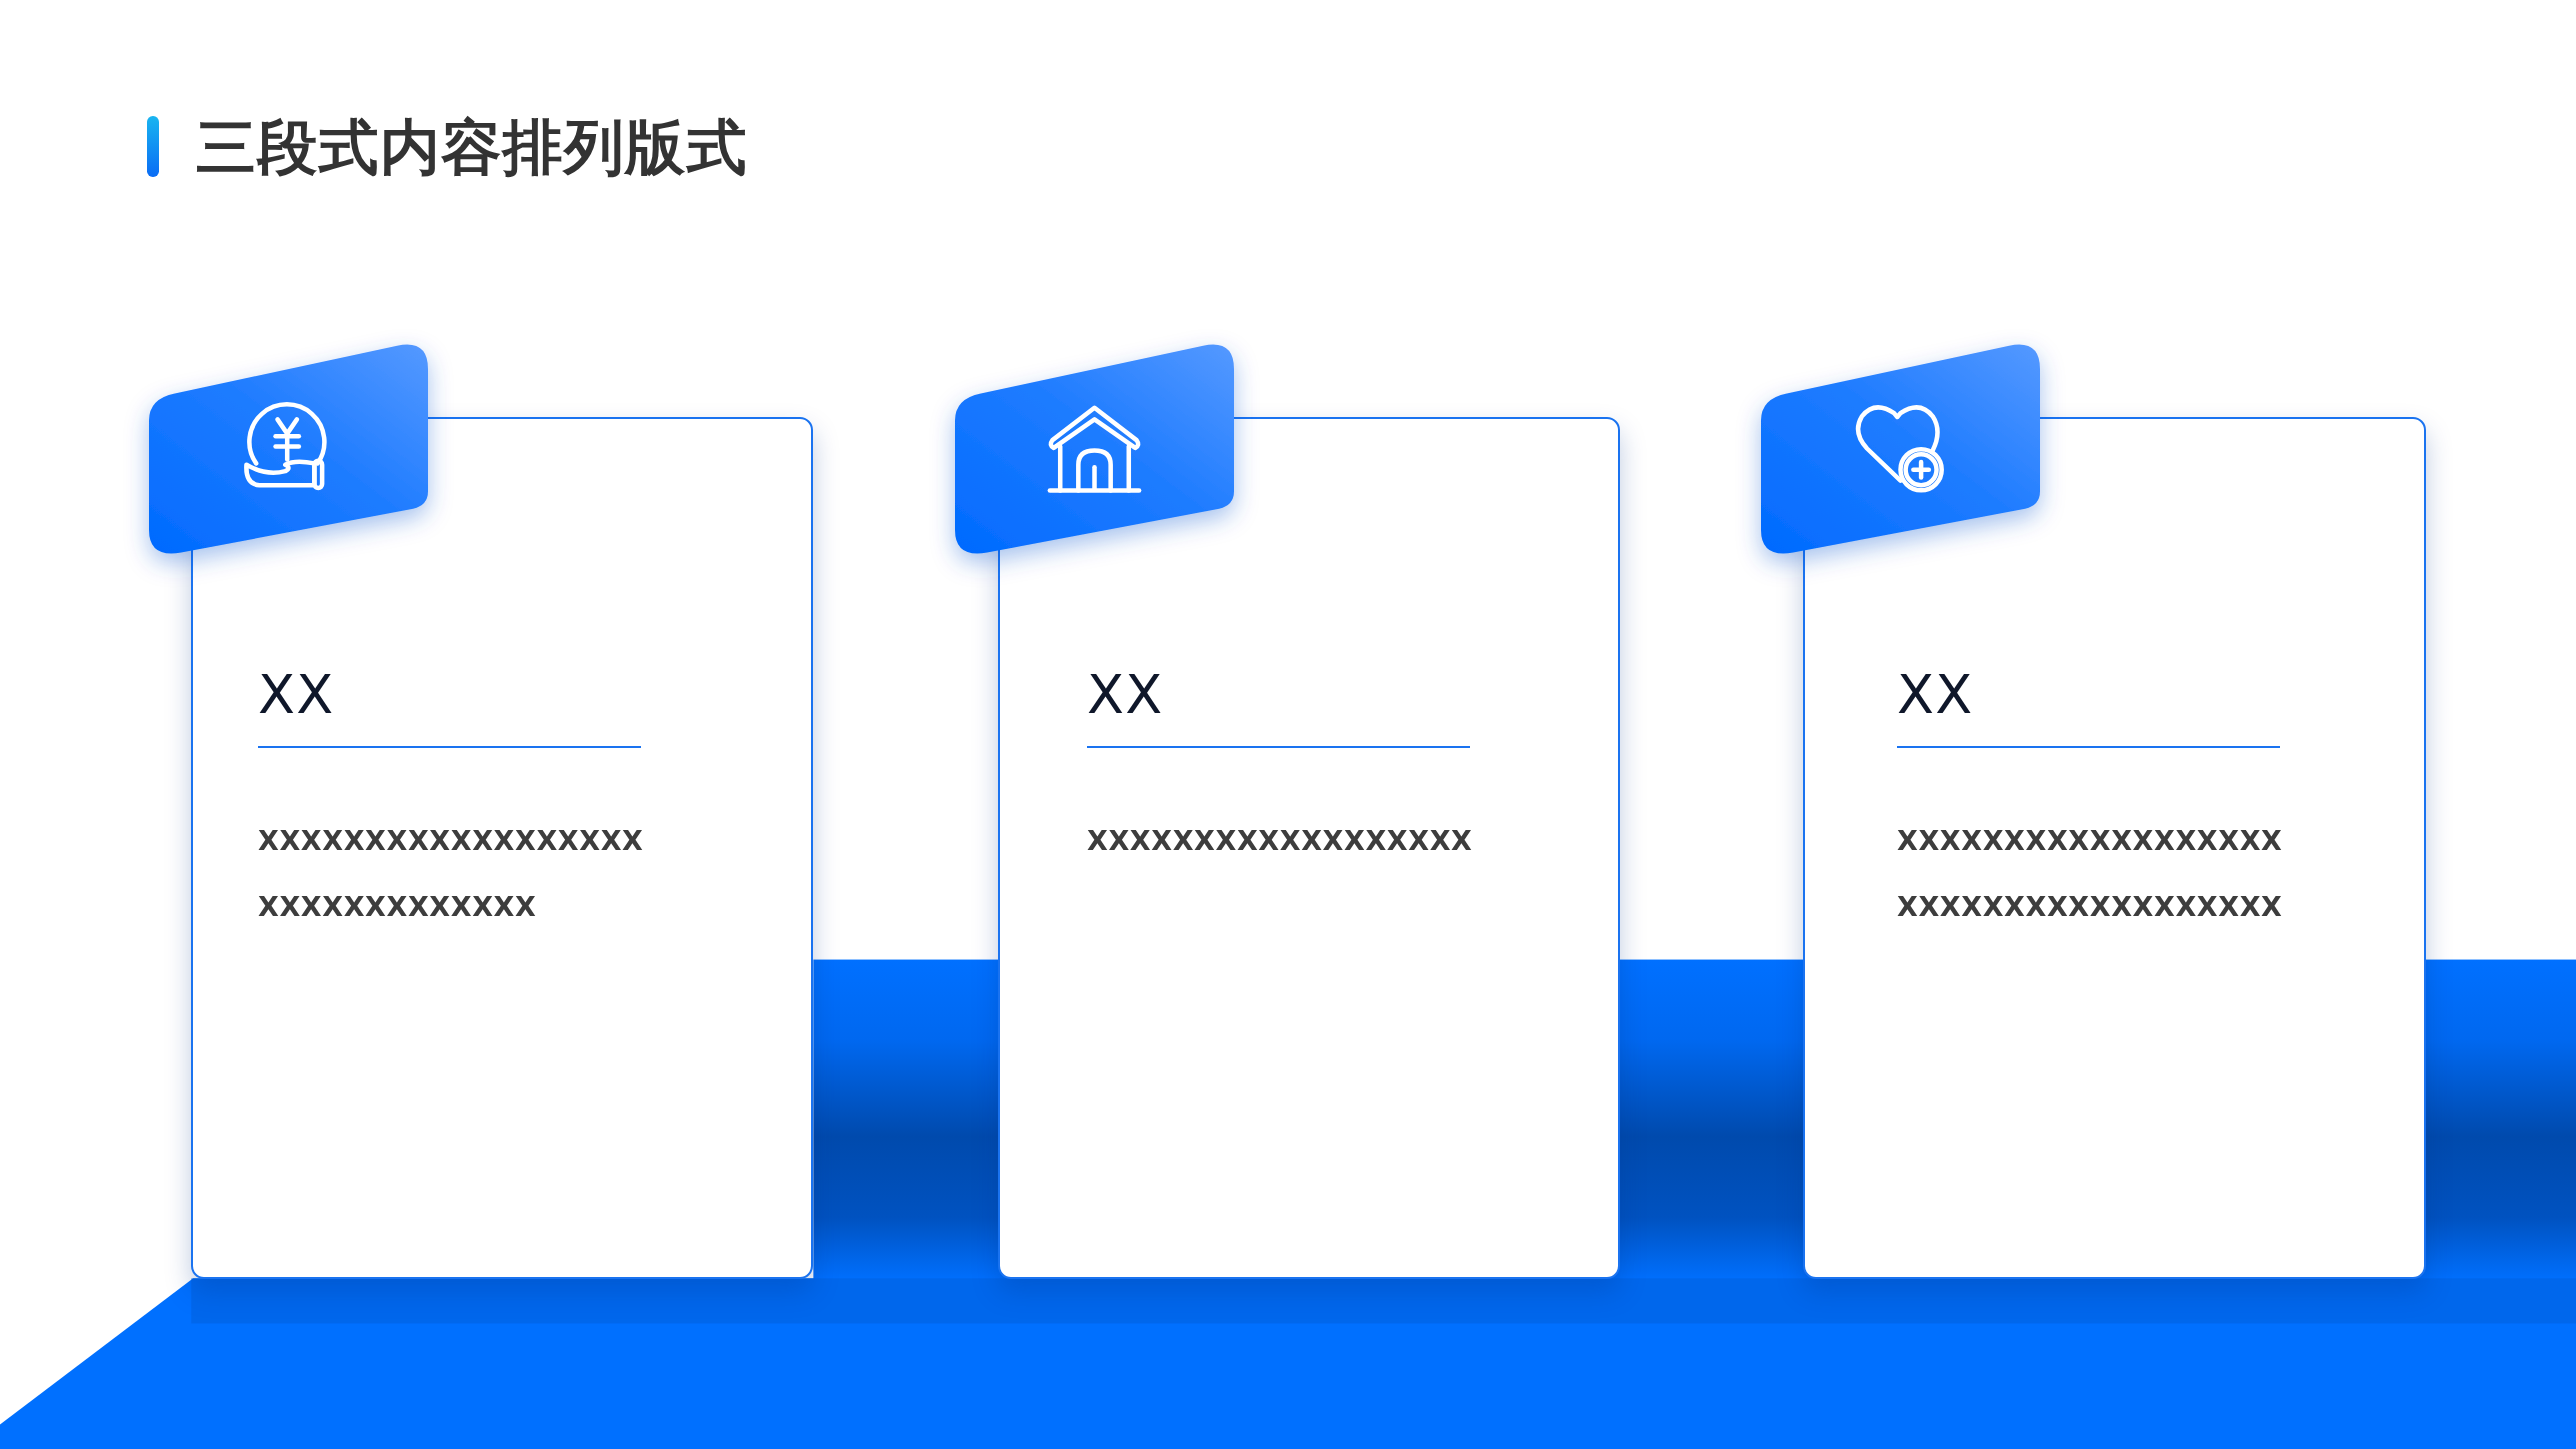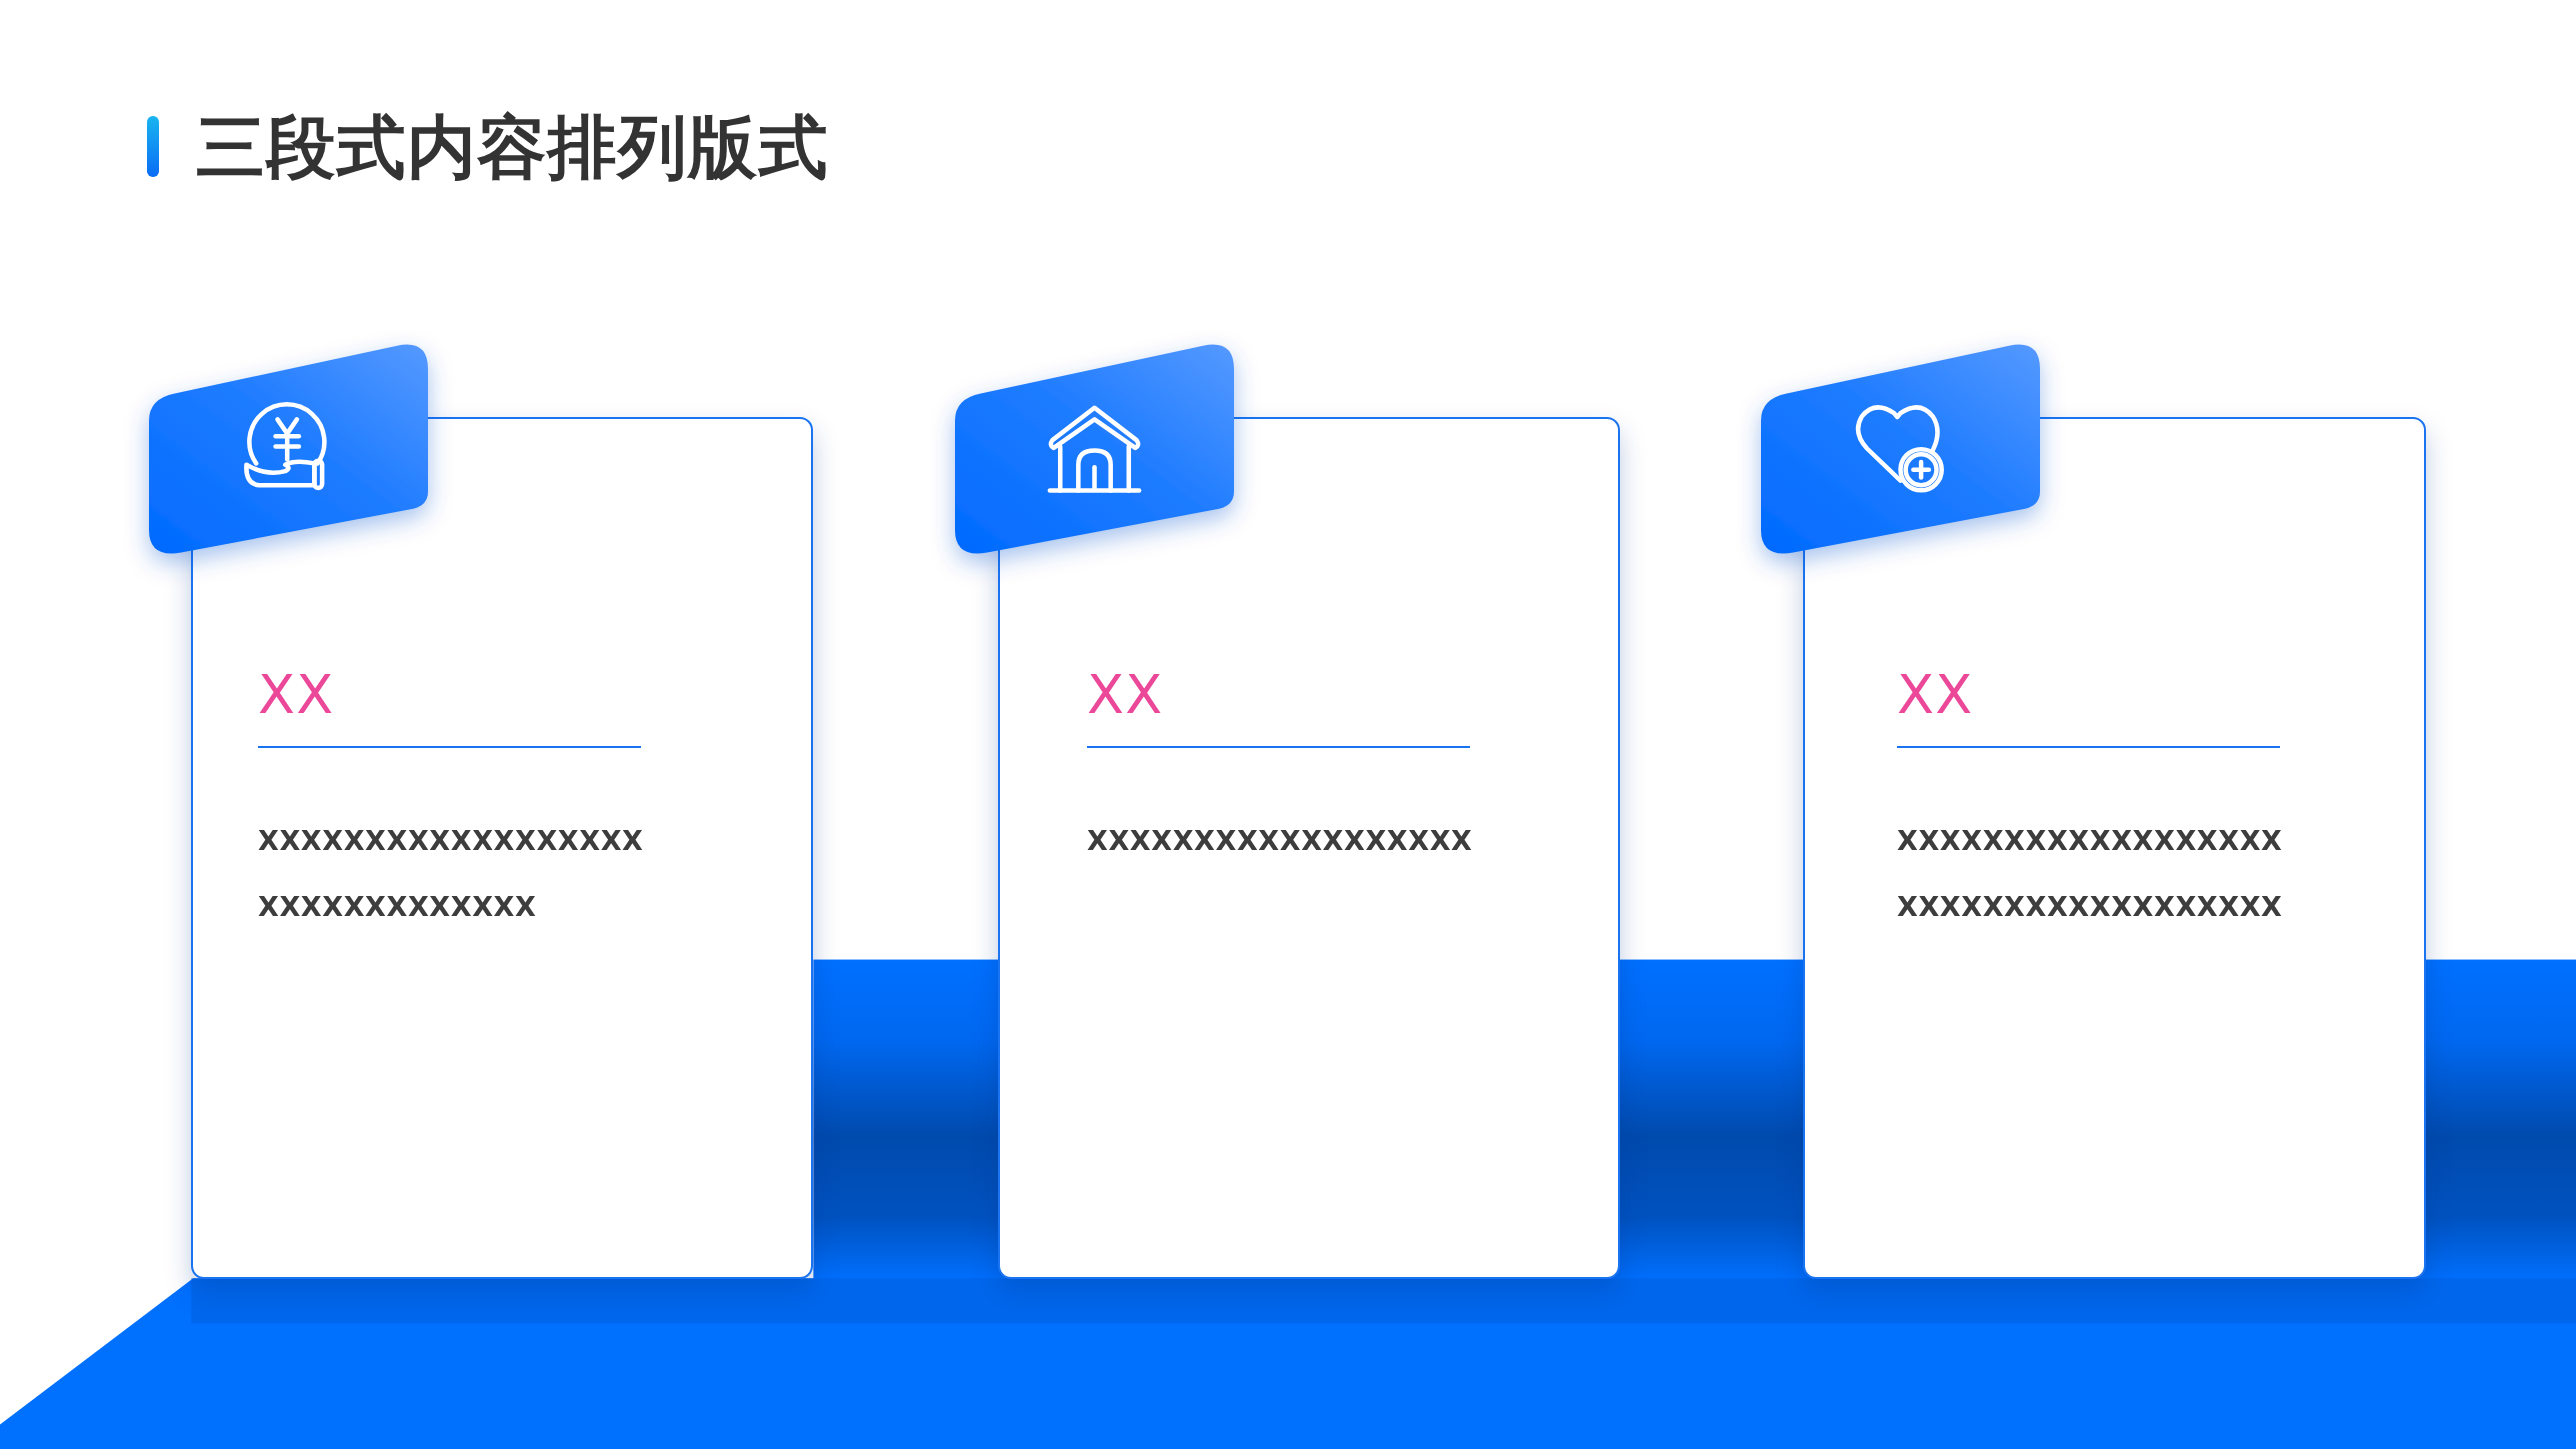--- a/index.html
+++ b/index.html
@@ -10,40 +10,40 @@
     }
     .bg-layer { position: absolute; inset: 0; }
     .title-bar {
       position: absolute; left: 147px; top: 116px; width: 11.6px; height: 61px;
       border-radius: 5.8px;
       background: linear-gradient(180deg, #19b5f0 0%, #0a6cf5 100%);
     }
     .page-title {
       position: absolute; left: 196px; top: 102px;
       font-family: "DejaVu Sans", sans-serif;
-      font-weight: bold; font-size: 69px; line-height: 90px;
+      font-weight: bold; font-size: 60px; line-height: 90px;
       color: #333333; letter-spacing: 1.3px; white-space: nowrap;
     }
     .card {
       position: absolute; top: 417px; height: 862px;
       background: #ffffff; border: 2.6px solid #1a73f0; border-radius: 13px;
       box-sizing: border-box;
       box-shadow: 0 13px 26px rgba(0, 50, 140, 0.25);
     }
     .tab {
       position: absolute; width: 279px; height: 211px;
     }
     .tab svg.shape { position: absolute; left: 0; top: 0; overflow: visible; }
     .tab .icon {
       position: absolute; left: 0; top: 0; width: 279px; height: 211px;
       display: flex; align-items: center; justify-content: center;
     }
     .card-heading {
       position: absolute; font-size: 54px; line-height: 64px;
-      color: #ec4899; font-family: "DejaVu Sans", sans-serif; letter-spacing: 1.3px;
+      color: #0f172a; font-family: "DejaVu Sans", sans-serif; letter-spacing: 1.3px;
     }
     .card-divider {
       position: absolute; height: 1.9px; background: #1a73f0; width: 383px;
     }
     .card-body {
       position: absolute; font-size: 27px; line-height: 66px;
       color: #3d3d3d; font-family: "DejaVu Sans", sans-serif; font-weight: bold;
       letter-spacing: 0.6px;
     }
     .card-body div { white-space: nowrap; }

